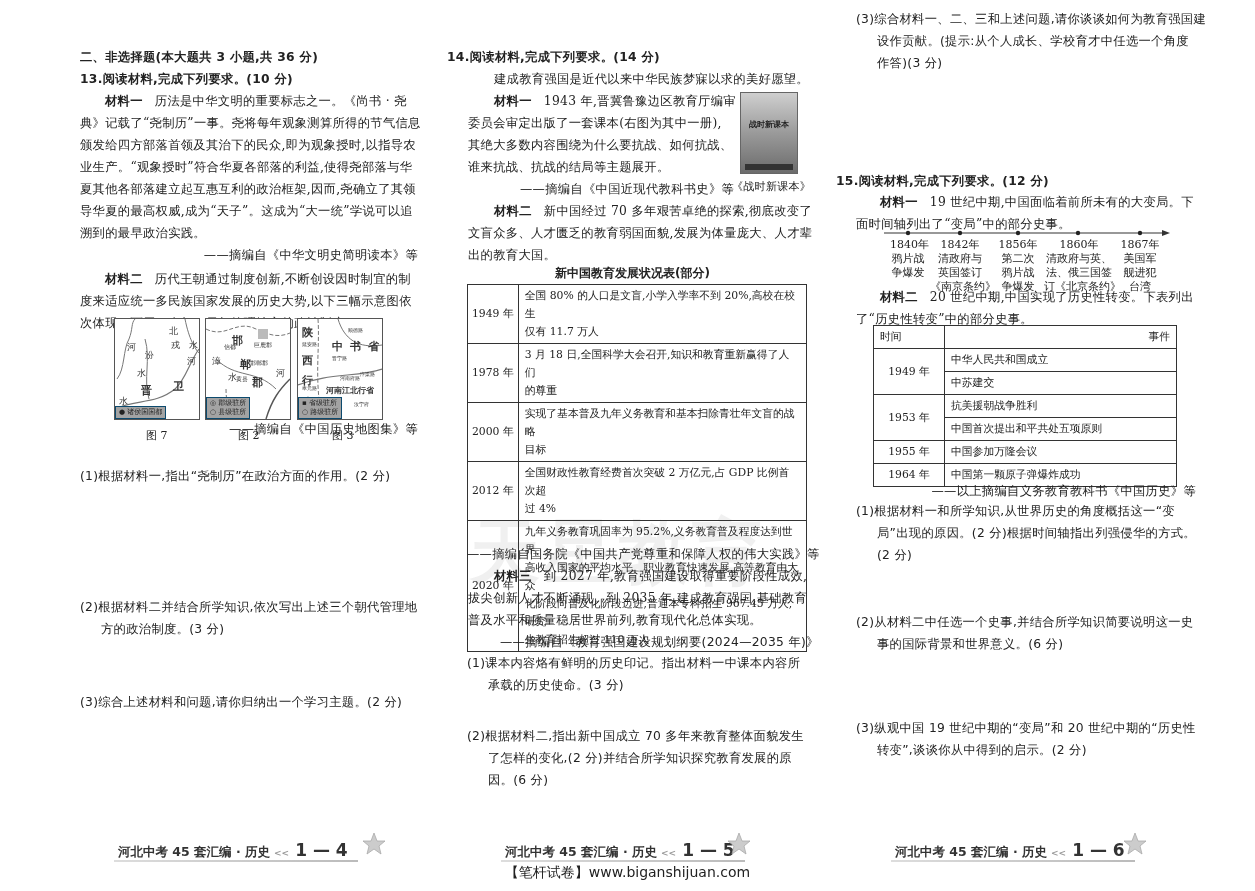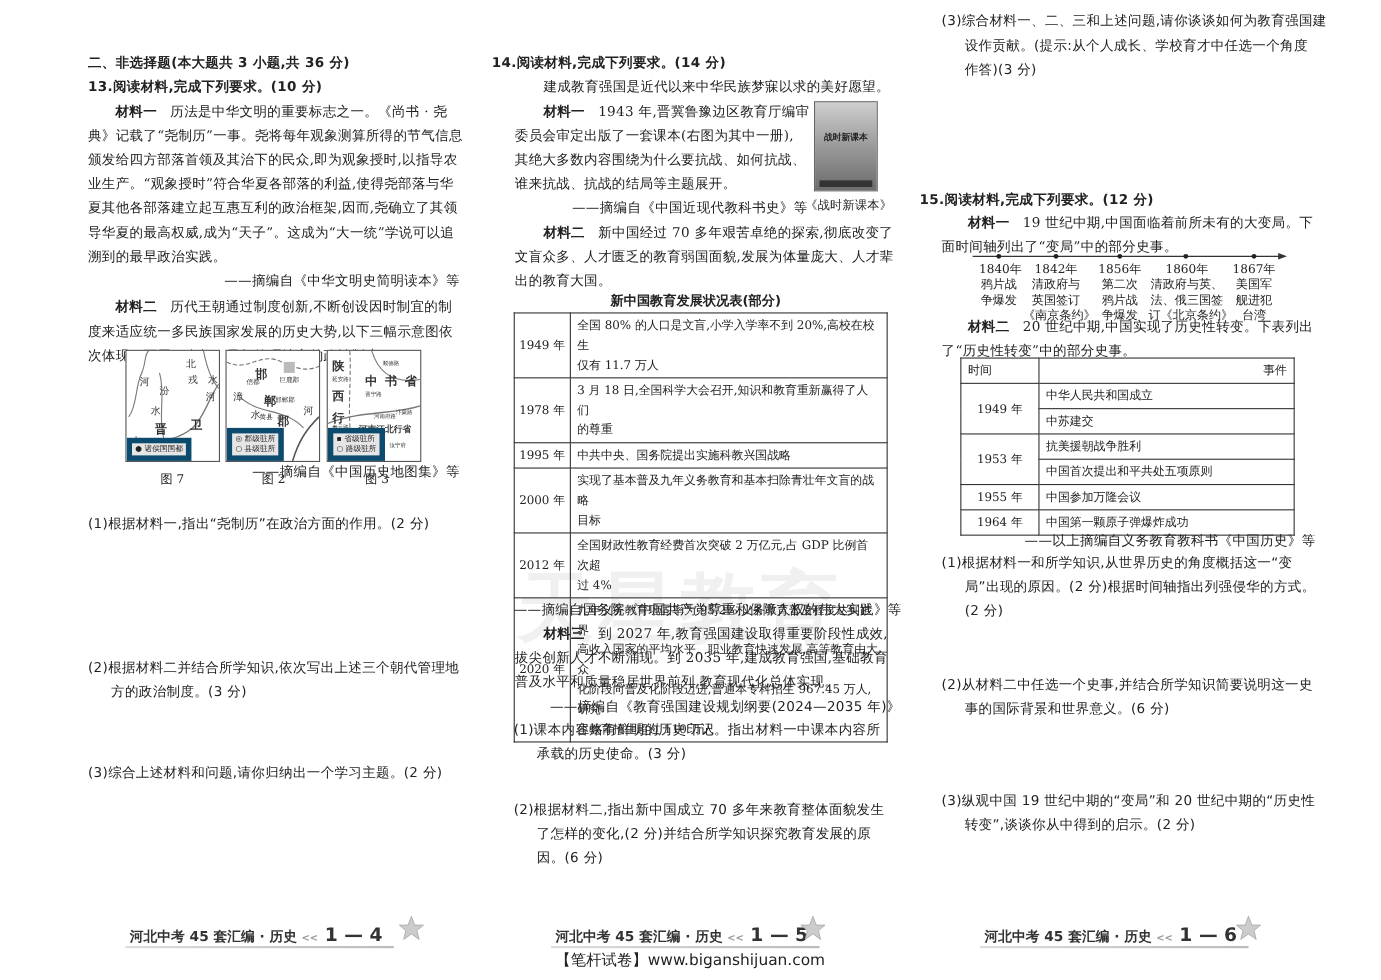--- a/index.html
+++ b/index.html
@@ -10,21 +10,21 @@
   .sans{font-family:"DejaVu Sans","Liberation Sans",sans-serif;}
   .mat{font-family:"DejaVu Sans","Liberation Sans",sans-serif;font-weight:bold;margin-right:12px;}
   .src{text-align:right;}
   table.t{position:absolute;border-collapse:collapse;font-size:10.8px;}
   table.t td{border:1px solid #333;padding:2px 6px;line-height:18px;vertical-align:middle;}
   table.t td.y{width:34px;text-align:center;white-space:nowrap;padding:2px 4px;}
   .tt{position:absolute;font-size:12px;font-weight:bold;font-family:"DejaVu Sans","Liberation Sans",sans-serif;}
   .map{position:absolute;border:1.5px solid #555;background:#fff;overflow:hidden;}
   .map .lbl{position:absolute;font-size:9px;color:#333;}
   .map .big{font-size:11px;font-weight:bold;}
-  .map .legend{position:absolute;left:0;bottom:0;border:5px solid #0c4a6e;background:#e5e5e5;font-size:7px;padding:1px 3px;line-height:9px;}
+  .map .legend{position:absolute;left:0;bottom:0;border:1px solid #0c4a6e;background:#a3a3a3;font-size:7px;padding:1px 3px;line-height:9px;}
   .figcap{position:absolute;font-size:11px;}
   .footer{position:absolute;top:840px;font-family:"DejaVu Sans","Liberation Sans",sans-serif;font-size:12.5px;font-weight:bold;color:#333;white-space:nowrap;}
   .footer .num{font-size:17px;margin-left:6px;}
   .footer .chev{font-size:9px;color:#999;margin-left:4px;}
   .footer .uline{position:absolute;left:-4px;right:-10px;top:20px;height:2px;background:linear-gradient(90deg,#ddd,#bbb);}
   .star{position:absolute;width:24px;height:24px;top:-8px;}
   .watermark{position:absolute;font-family:"DejaVu Sans","Liberation Sans",sans-serif;font-weight:bold;color:rgba(0,0,0,0.06);font-size:70px;letter-spacing:4px;margin-top:36px;}
   .timeline{position:absolute;}
   .tl-item{position:absolute;font-size:11px;line-height:14px;text-align:center;white-space:nowrap;}
   .bookimg{position:absolute;border:1px solid #666;background:linear-gradient(180deg,#cfcfcf 0%,#9a9a9a 50%,#6c6c6c 100%);}
@@ -170,26 +170,20 @@
           </td>
         </tr>
     <tr>
           <td class="y">1978 年</td>
           <td>
             <div>3 月 18 日,全国科学大会召开,知识和教育重新赢得了人们</div>
             <div>的尊重</div>
           </td>
         </tr>
     <tr>
-          <td class="y">1995 年</td>
-          <td>
-            <div>中共中央、国务院提出实施科教兴国战略</div>
-          </td>
-        </tr>
-    <tr>
           <td class="y">2000 年</td>
           <td>
             <div>实现了基本普及九年义务教育和基本扫除青壮年文盲的战略</div>
             <div>目标</div>
           </td>
         </tr>
     <tr>
           <td class="y">2012 年</td>
           <td>
             <div>全国财政性教育经费首次突破 2 万亿元,占 GDP 比例首次超</div>

